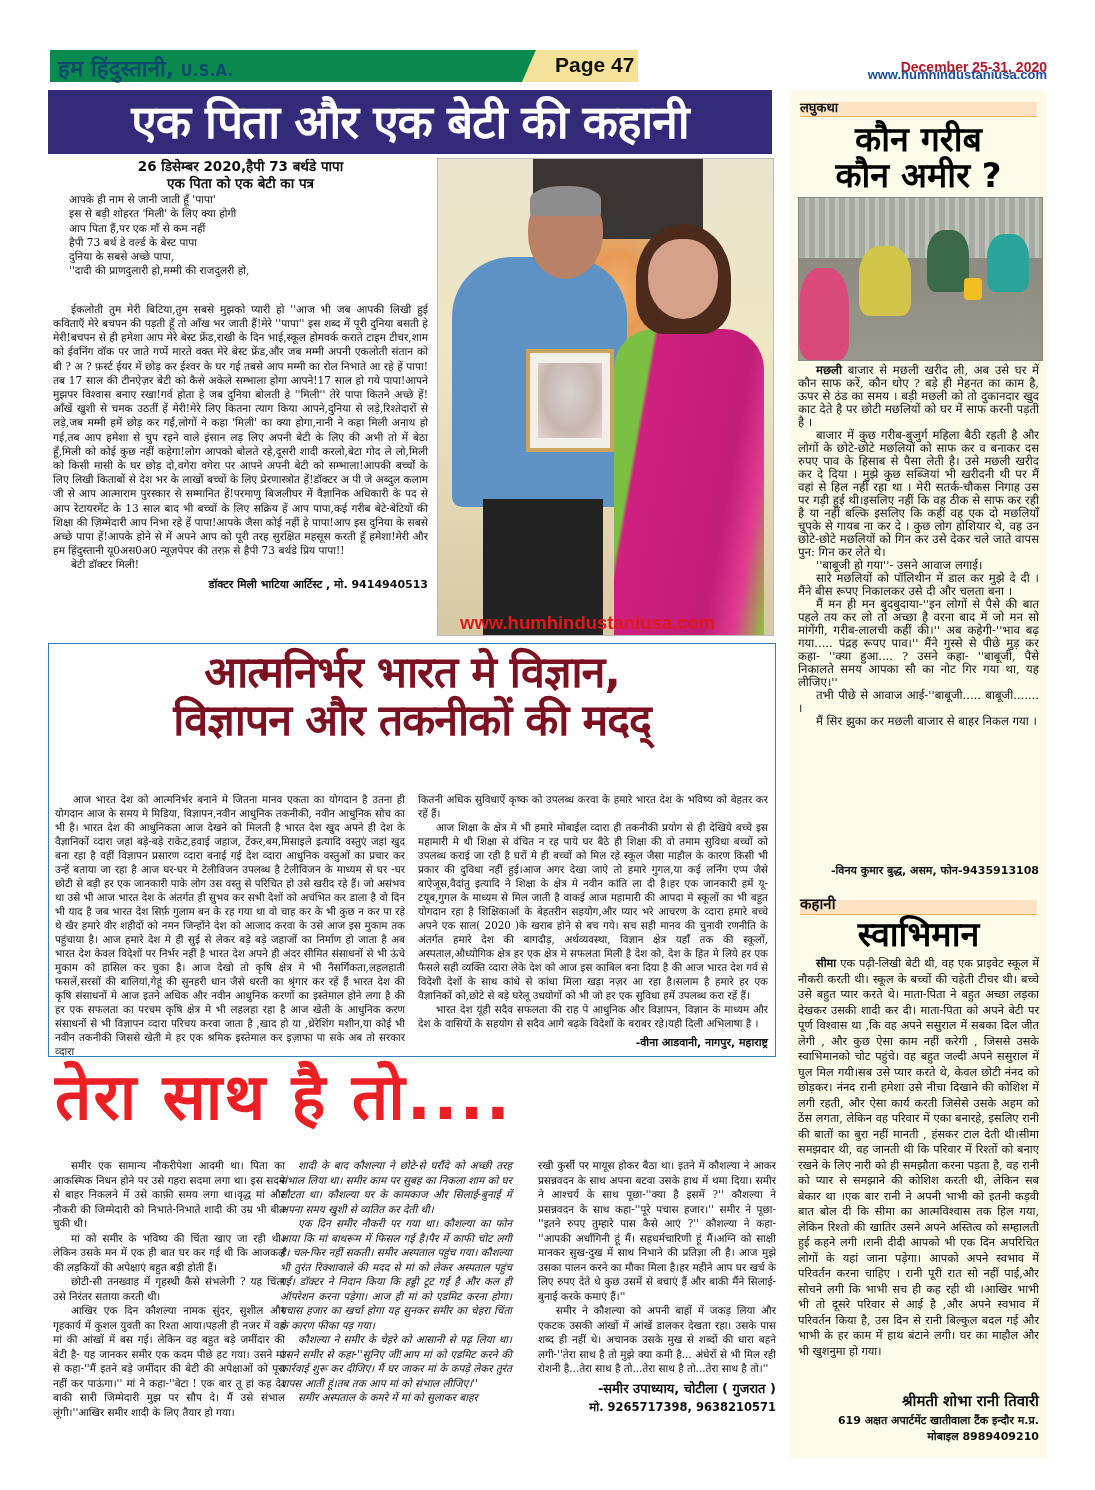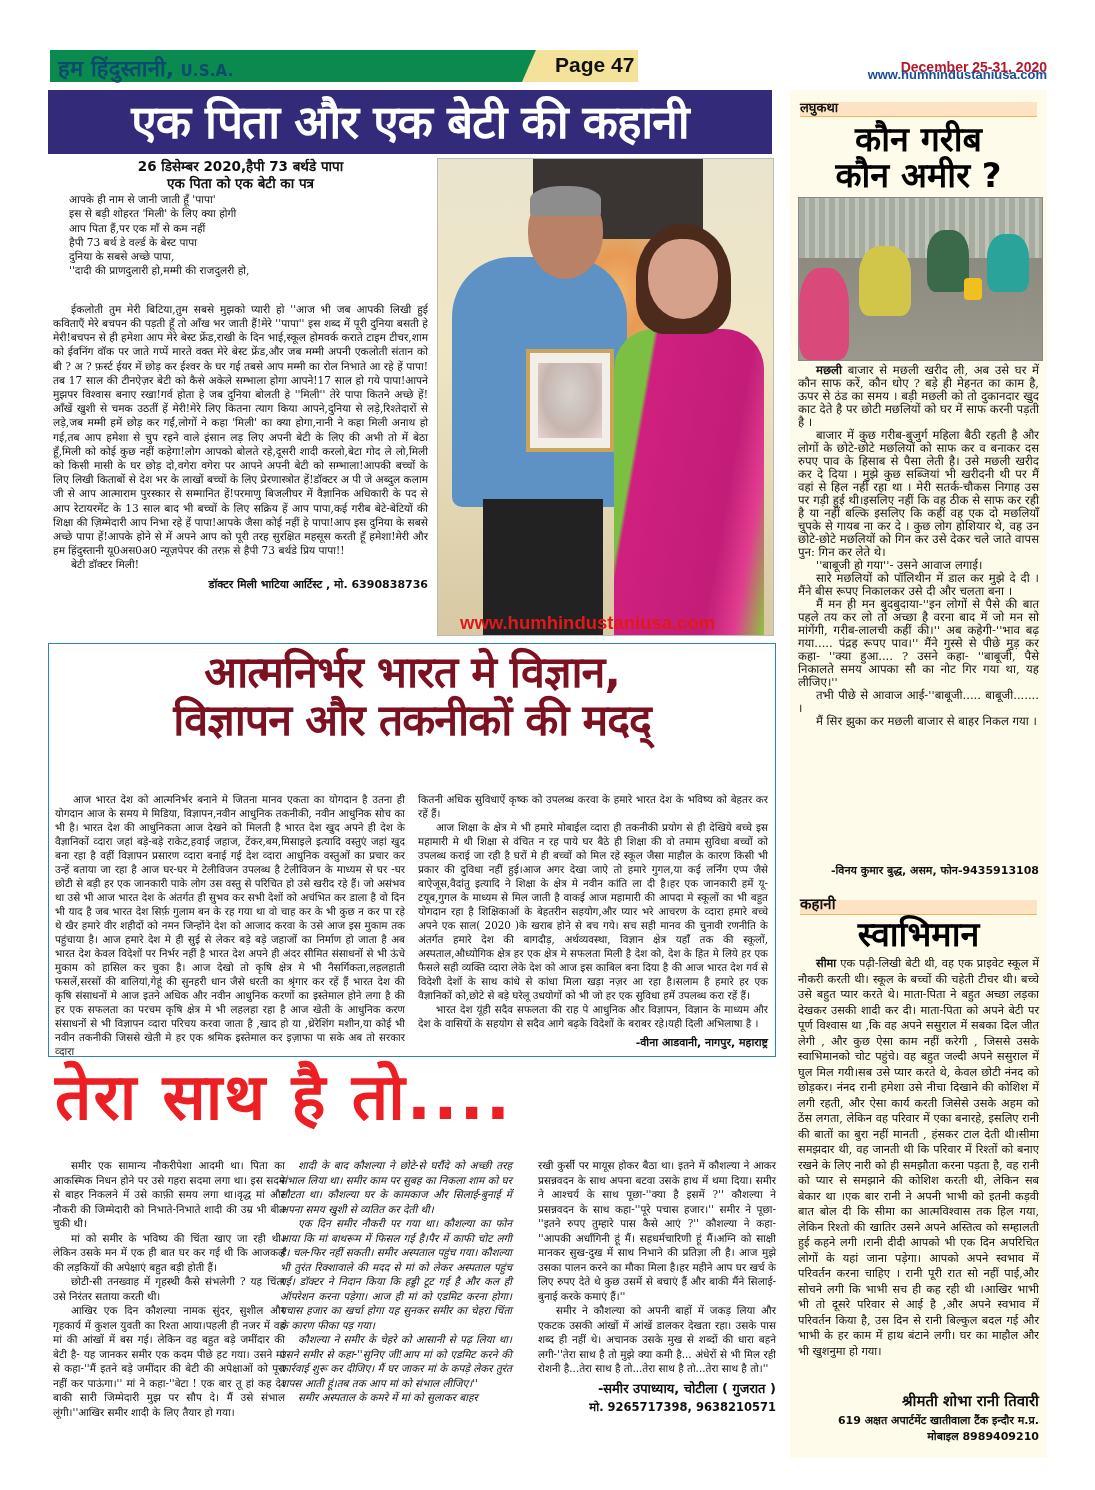--- a/index.html
+++ b/index.html
@@ -118,21 +118,21 @@
     <div>इस से बड़ी शोहरत 'मिली' के लिए क्या होगी</div>
     <div>आप पिता हैं,पर एक माँ से कम नहीं</div>
     <div>हैपी 73 बर्थ डे वर्ल्ड के बेस्ट पापा</div>
     <div>दुनिया के सबसे अच्छे पापा,</div>
     <div>''दादी की प्राणदुलारी हो,मम्मी की राजदुलरी हो,</div>
   </div>
   <div class="body-text">
     <p>ईकलोती तुम मेरी बिटिया,तुम सबसे मुझको प्यारी हो ''आज भी जब आपकी लिखी हुई कविताएँ मेरे बचपन की पड़ती हूँ तो आँख भर जाती हैं!मेरे ''पापा'' इस शब्द में पूरी दुनिया बसती हे मेरी!बचपन से ही हमेशा आप मेरे बेस्ट फ्रेंड,राखी के दिन भाई,स्कूल होमवर्क कराते टाइम टीचर,शाम को ईवनिंग वॉक पर जाते गप्पें मारते वक्त मेरे बेस्ट फ्रेंड,और जब मम्मी अपनी एकलोती संतान को बी ? अ ? फ़र्स्ट ईयर में छोड़ कर ईश्वर के घर गई तबसे आप मम्मी का रोल निभाते आ रहे हें पापा! तब 17 साल की टीनऐज़र बेटी को कैसे अकेले सम्भाला होगा आपने!17 साल हो गये पापा!आपने मुझपर विश्वास बनाए रखा!गर्व होता हे जब दुनिया बोलती हे ''मिली'' तेरे पापा कितने अच्छे हें!आँखें खुशी से चमक उठतीं हें मेरी!मेरे लिए कितना त्याग किया आपने,दुनिया से लड़े,रिश्तेदारों से लड़े,जब मम्मी हमें छोड़ कर गईं,लोगों ने कहा 'मिली' का क्या होगा,नानी ने कहा मिली अनाथ हो गई,तब आप हमेशा से चुप रहने वाले इंसान लड़ लिए अपनी बेटी के लिए की अभी तो में बेठा हूँ,मिली को कोई कुछ नहीं कहेगा!लोग आपको बोलते रहे,दूसरी शादी करलो,बेटा गोद ले लो,मिली को किसी मासी के घर छोड़ दो,वगेरा वगेरा पर आपने अपनी बेटी को सम्भाला!आपकी बच्चों के लिए लिखी किताबों से देश भर के लाखों बच्चों के लिए प्रेरणास्त्रोत हें!डॉक्टर अ पी जे अब्दुल कलाम जी से आप आत्माराम पुरस्कार से सम्मानित हें!परमाणु बिजलीघर में वैज्ञानिक अधिकारी के पद से आप रेटायरमेंट के 13 साल बाद भी बच्चों के लिए सक्रिय हें आप पापा,कई गरीब बेटे-बेटियों की शिक्षा की ज़िम्मेदारी आप निभा रहे हें पापा!आपके जैसा कोई नहीं हे पापा!आप इस दुनिया के सबसे अच्छे पापा हें!आपके होने से में अपने आप को पूरी तरह सुरक्षित महसूस करती हूँ हमेशा!मेरी और हम हिंदुस्तानी यू0अस0अ0 न्यूज़पेपर की तरफ़ से हैपी 73 बर्थडे प्रिय पापा!!</p>
     <p>बेटी डॉक्टर मिली!</p>
   </div>
-  <div class="byline" style="margin-top:4px;">डॉक्टर मिली भाटिया आर्टिस्ट , मो. 6390838736</div>
+  <div class="byline" style="margin-top:4px;">डॉक्टर मिली भाटिया आर्टिस्ट , मो. 9414940513</div>
 </div>
 
 <div class="abs" id="photo">
   <div class="door"></div>
   <div class="art"></div>
   <div class="man-shirt"></div>
   <div class="man-head"></div>
   <div class="man-hair"></div>
   <div class="man-legs"></div>
   <div class="saree"></div>

